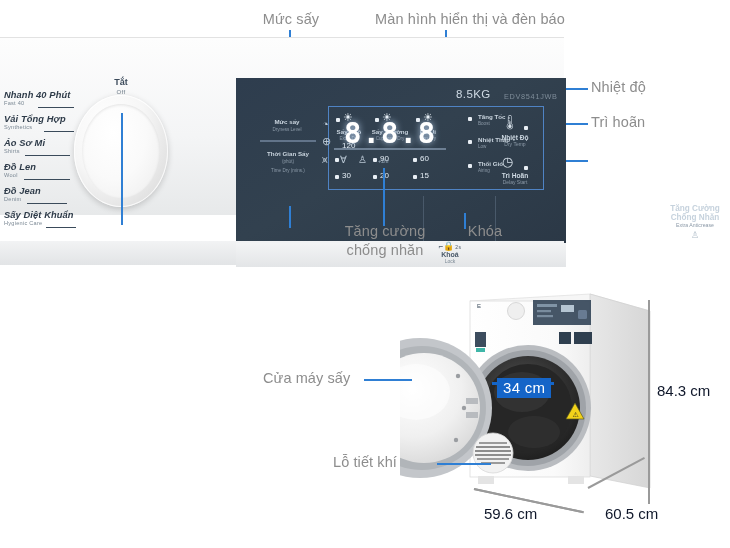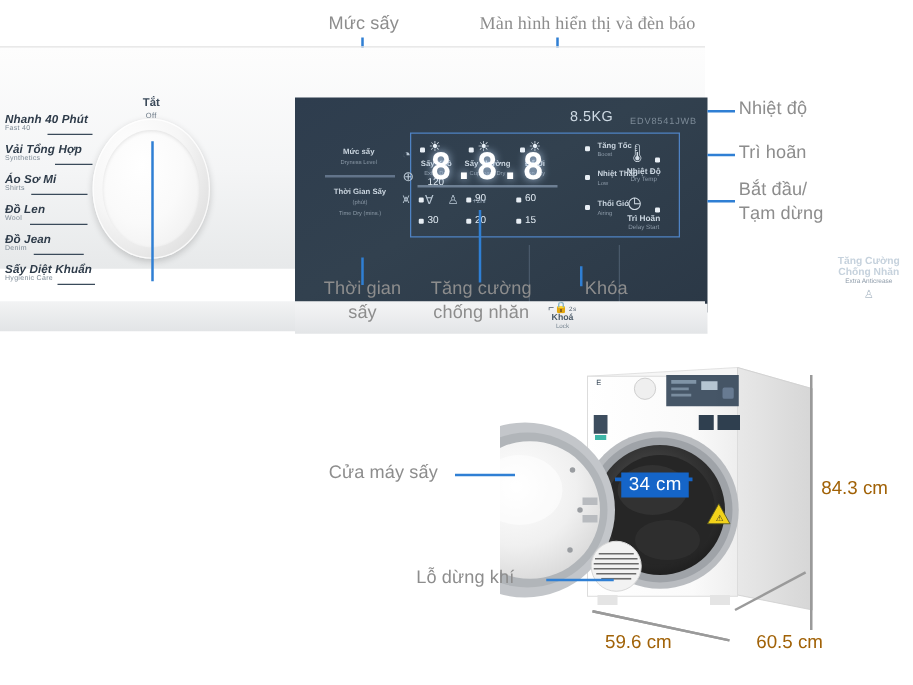--- a/index.html
+++ b/index.html
@@ -103,39 +103,39 @@
 
   .lock { position:absolute; left:400px; top:203px; width:100px; text-align:center; color:#4b5a69; }
   .lock .a { font-size:8px; letter-spacing:.4px; }
   .lock .b { font-size:7px; font-weight:600; }
   .lock .c { font-size:5px; color:#7b8894; }
 
   
   .dryer-wrap { position:absolute; left:400px; top:280px; width:330px; height:268px; }
 
   
-  .dimtxt { position:absolute; color:#a16207; font-size:15px; white-space:nowrap;text-align:center; }
+  .dimtxt { position:absolute; color:#0f172a; font-size:15px; white-space:nowrap;text-align:center; }
   .dimline { position:absolute; background:#9a9a9a; }
 
   .cmbadge {
     position:absolute; left:497px; top:378px;
     background:#1565c8; color:#fff; font-size:15px; padding:1px 6px 2px;
     letter-spacing:.3px;
   }
   .cmarrow { position:absolute; height:3px; background:#1565c8; }
 </style>
 </head>
 <body>
 
 <div id="root">
 
   <div class="anno c" style="left:236px; top:10px; width:110px;">Mức sấy</div>
   <div class="leader v" style="left:289px; top:30px; height:14px;"></div>
 
-  <div class="anno c" style="left:330px; top:10px; width:280px;font-family:Liberation Serif, serif;">Màn hình hiển thị và đèn báo</div>
+  <div class="anno c" style="left:330px; top:10px; width:280px;">Màn hình hiển thị và đèn báo</div>
   <div class="leader v" style="left:445px; top:30px; height:16px;"></div>
 
   <div class="panel">
 
     <div class="knob-label">
       <span>Tắt</span><br>
       <span class="sub">Off</span>
     </div>
     <div class="knob-outer">
       <div class="knob-inner"></div>
@@ -305,26 +305,22 @@
     </div>
   </div>
 
   <div class="leader h" style="left:566px; top:88px; width:22px;"></div>
   <div class="anno l" style="left:591px; top:78px;">Nhiệt độ</div>
 
   <div class="leader h" style="left:566px; top:123px; width:22px;"></div>
   <div class="anno l" style="left:591px; top:113px;">Trì hoãn</div>
 
   <div class="leader h" style="left:566px; top:160px; width:22px;"></div>
-  <div class="anno l" style="left:591px; top:143px; white-space:pre-line;">Bắt đầu/
-Tạm dừng</div>
 
   <div class="leader v" style="left:289px; top:206px; height:22px;"></div>
-  <div class="anno c" style="left:232px; top:222px; width:116px;">Thời gian
-sấy</div>
 
   <div class="leader v" style="left:383px; top:168px; height:58px;"></div>
   <div class="anno c" style="left:330px; top:222px; width:110px;">Tăng cường
 chống nhăn</div>
 
   <div class="leader v" style="left:464px; top:213px; height:16px;"></div>
   <div class="anno c" style="left:452px; top:222px; width:66px;">Khóa</div>
 
   <div class="leader v" style="left:121px; top:113px; height:112px;"></div>
 
@@ -418,16 +414,16 @@
 
   <div class="dimline" style="left:474px; top:488px; width:1.6px; height:0; border-top:2px solid #9a9a9a; transform: rotate(12deg); transform-origin: left center; width:112px;"></div>
   <div class="dimtxt" style="left:484px; top:505px;">59.6 cm</div>
 
   <div class="dimline" style="left:588px; top:487px; width:64px; height:2px; transform: rotate(-28deg); transform-origin: left center;"></div>
   <div class="dimtxt" style="left:605px; top:505px;">60.5 cm</div>
 
   <div class="anno l" style="left:263px; top:369px;">Cửa máy sấy</div>
   <div class="leader h" style="left:364px; top:379px; width:48px;"></div>
 
-  <div class="anno l" style="left:333px; top:453px;">Lỗ dừng khí</div>
+  <div class="anno l" style="left:333px; top:453px;">Lỗ tiết khí</div>
   <div class="leader h" style="left:437px; top:463px; width:54px;"></div>
 
 </div>
 
 </body></html>

